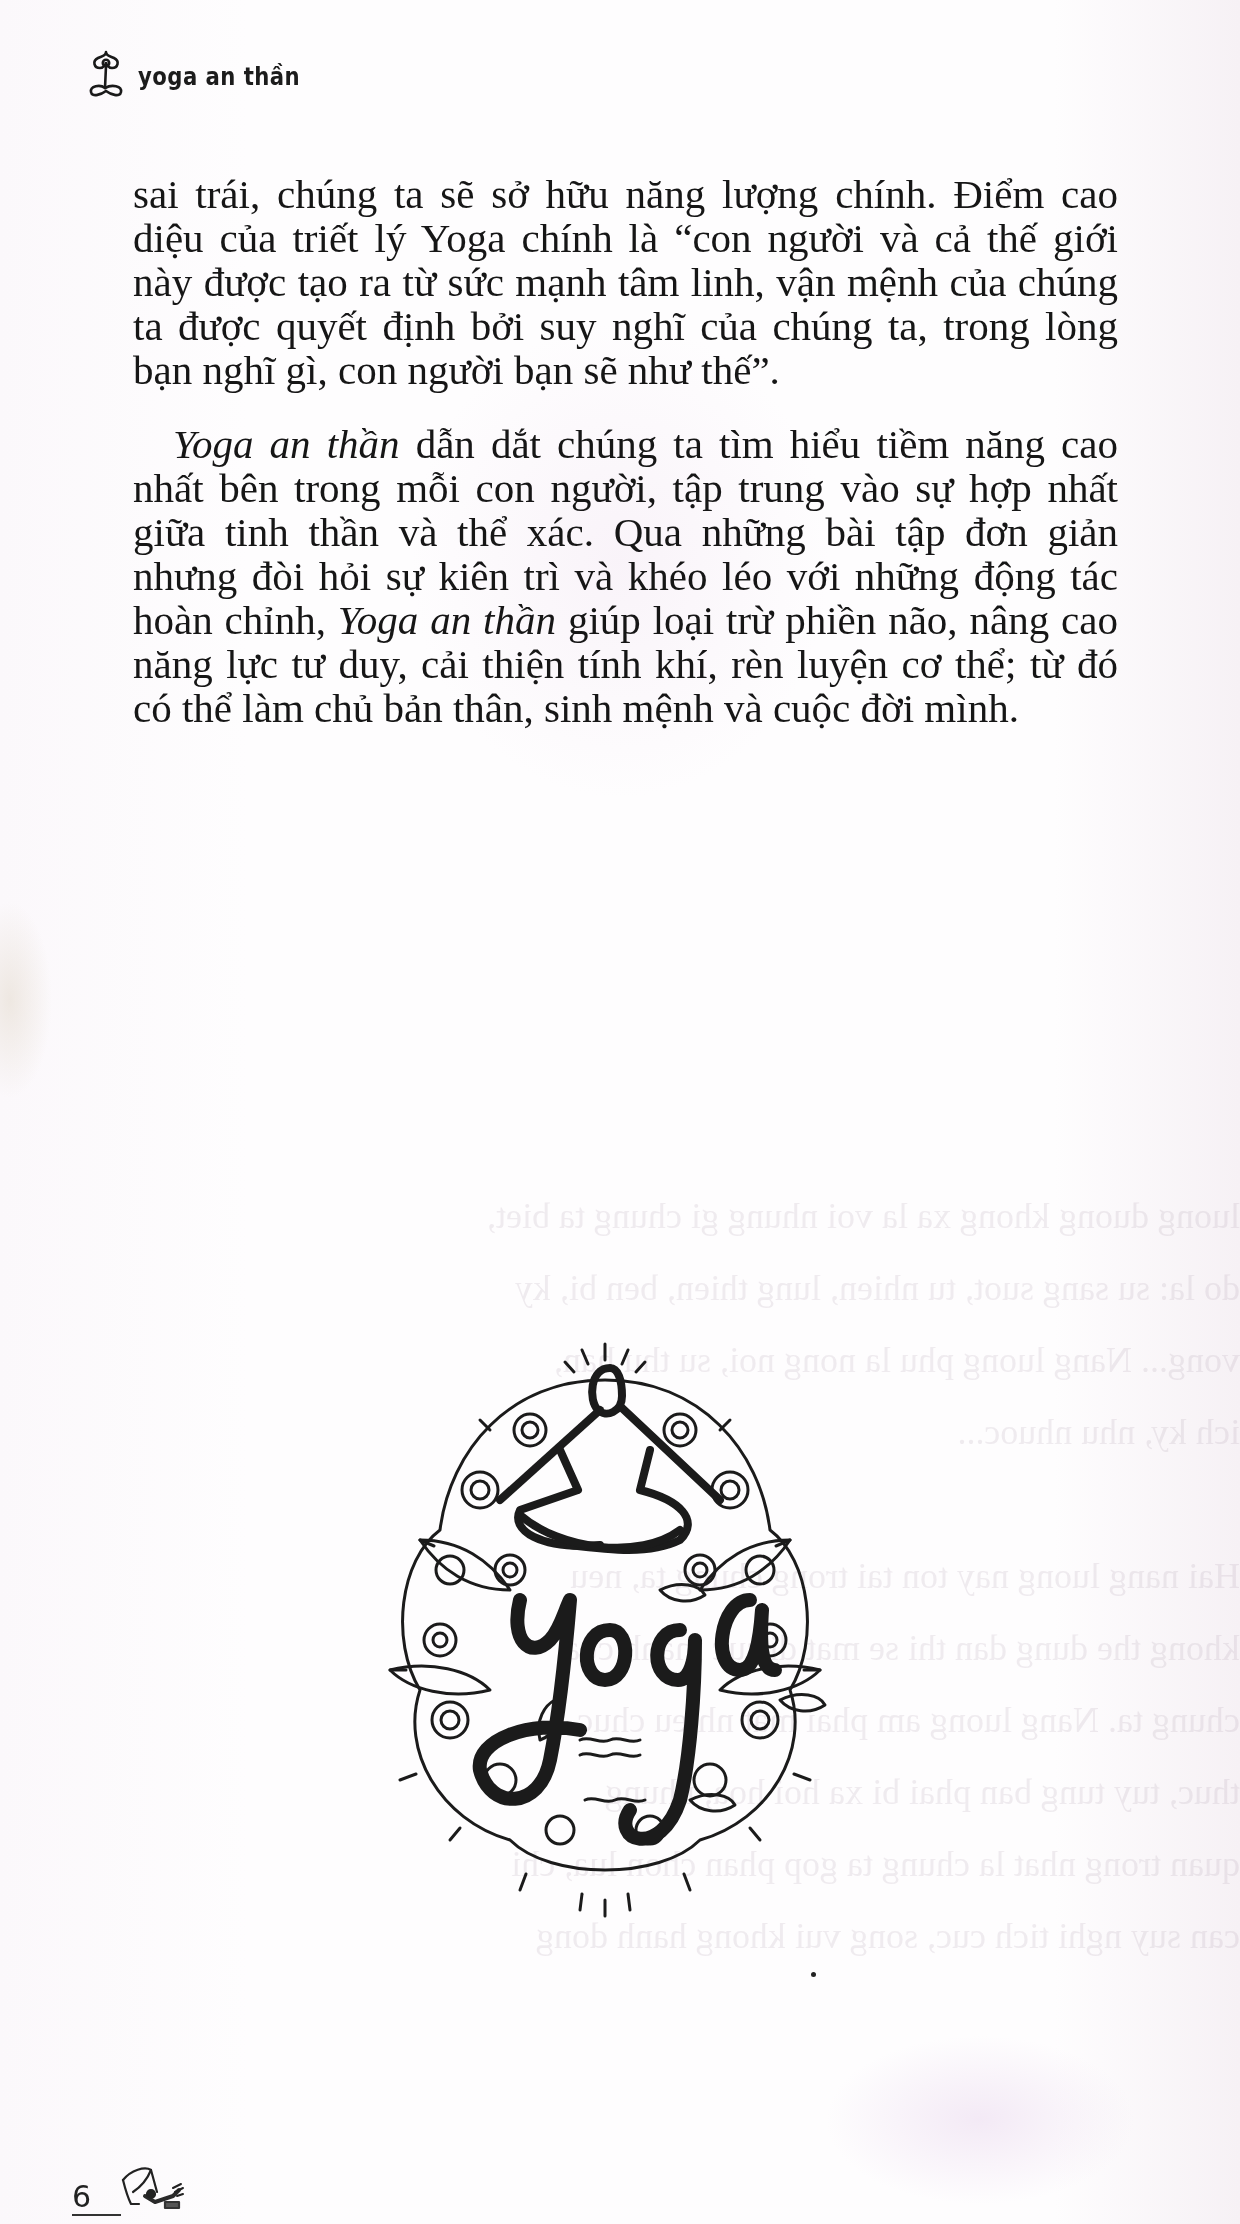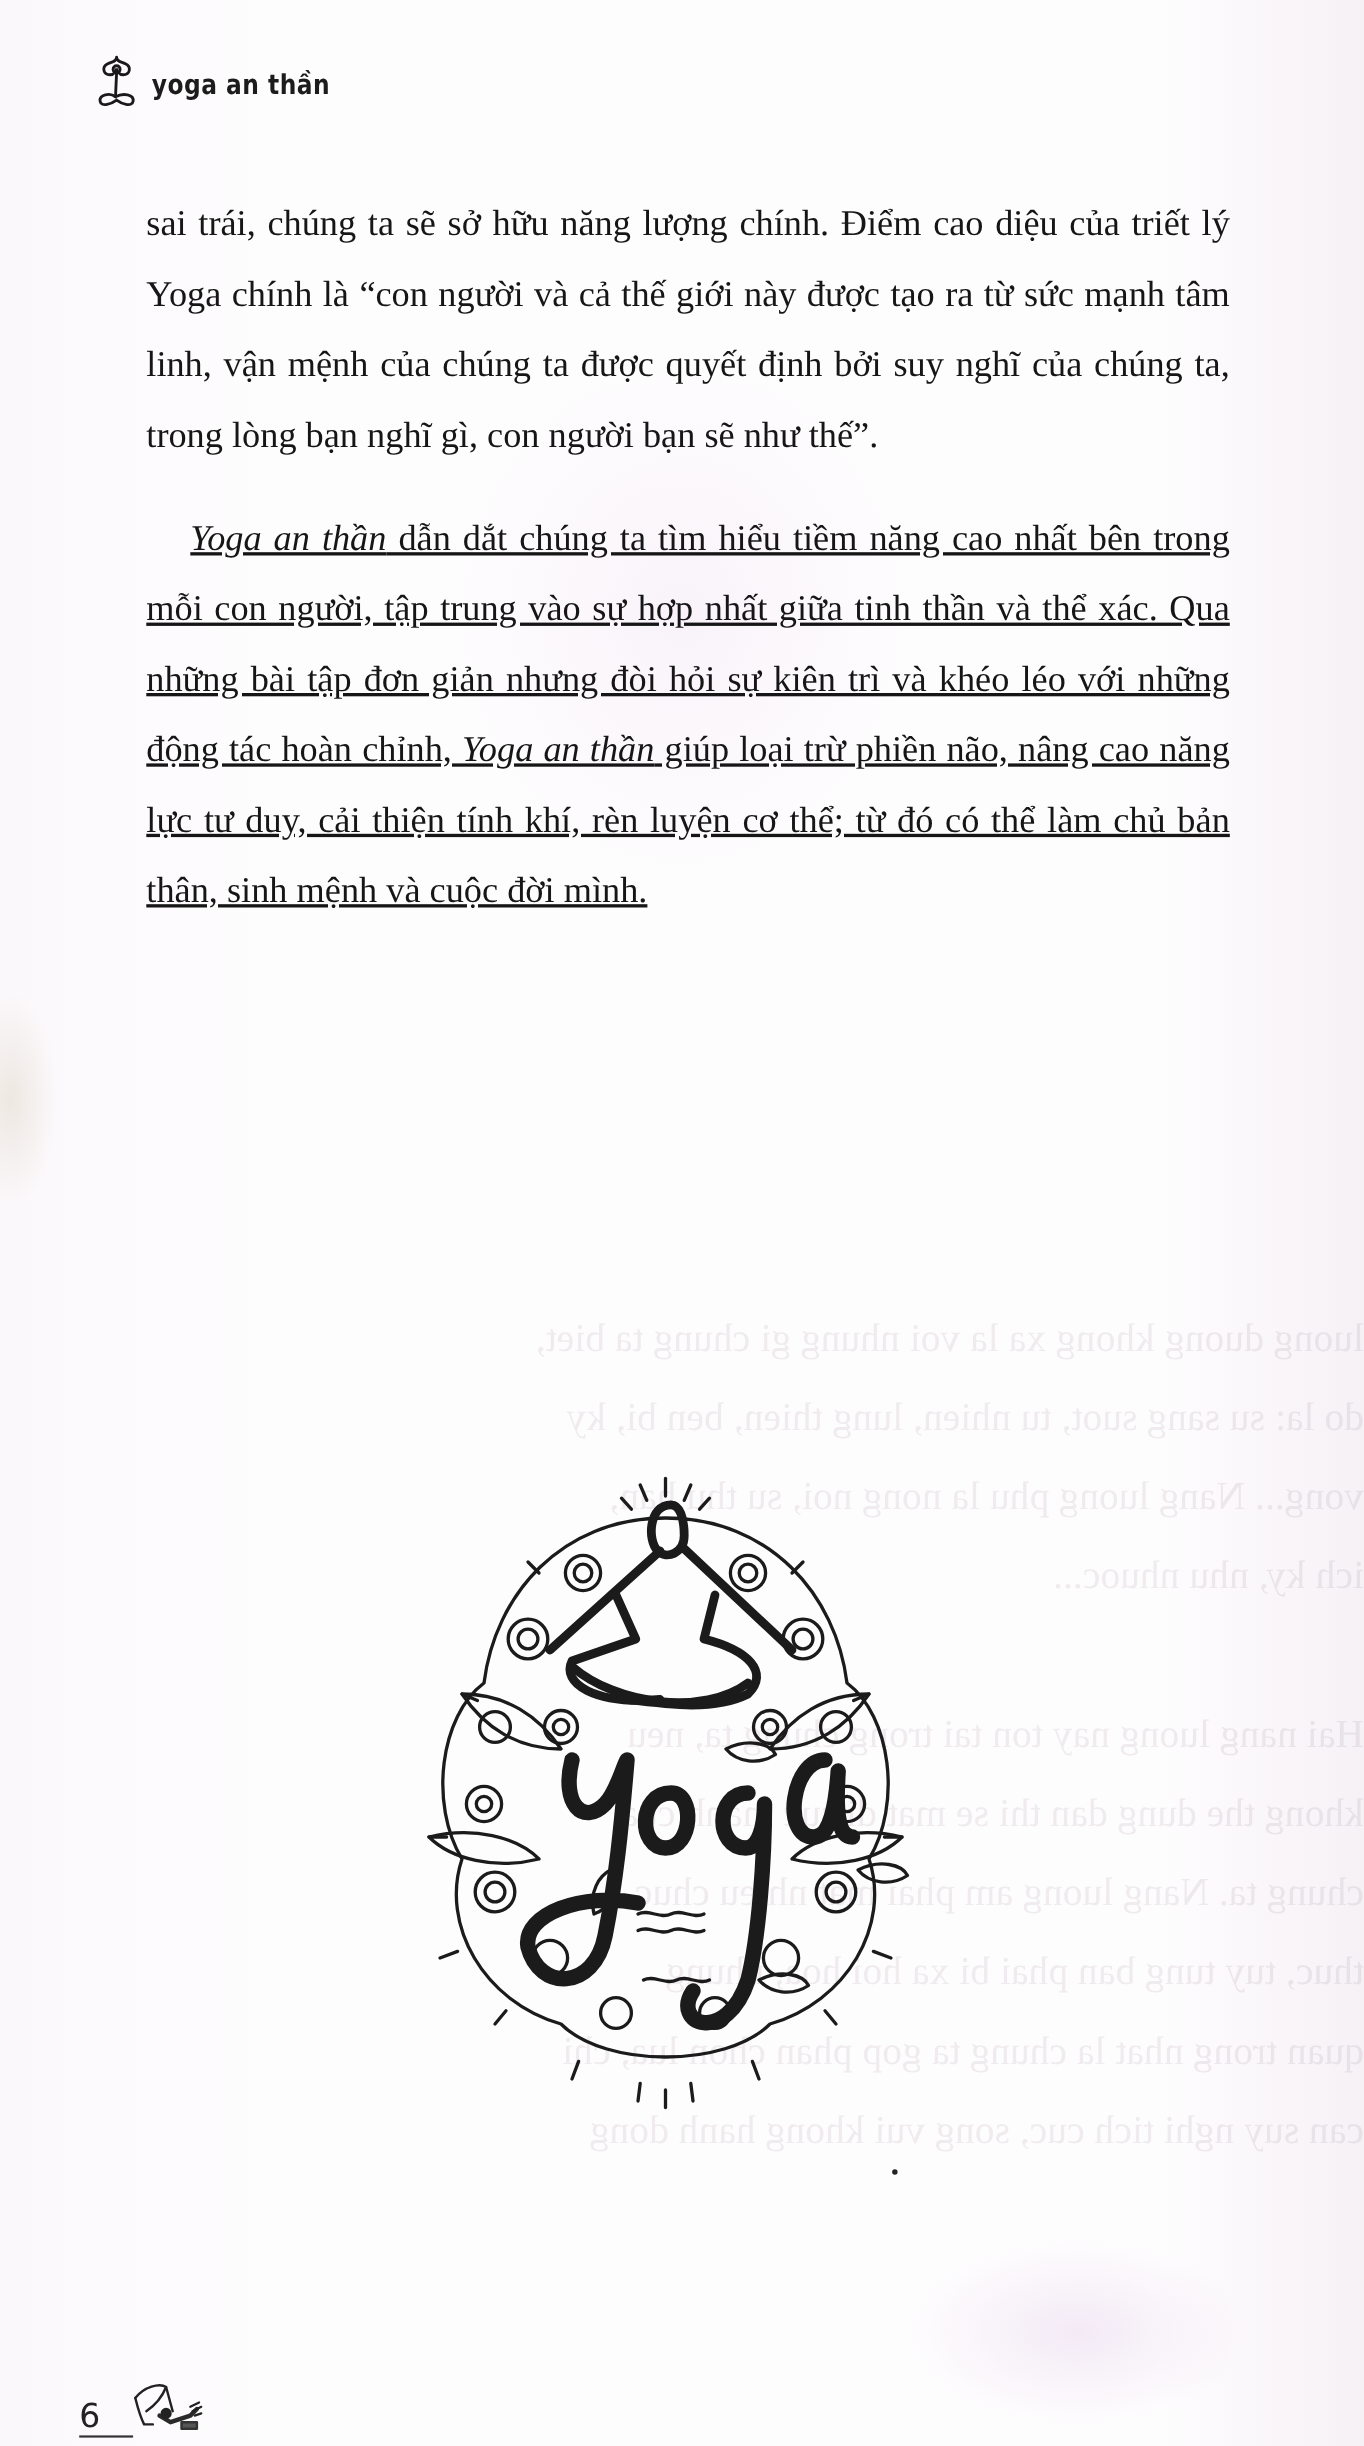--- a/index.html
+++ b/index.html
@@ -41,32 +41,31 @@
       color: #1c1c1c;
       transform: scaleX(0.85);
       transform-origin: left center;
     }
     .body-text {
       position: absolute;
       left: 133px;
       top: 172px;
       width: 985px;
       font-family: "Liberation Serif", serif;
-      font-size: 33px;
-      line-height: 64px;
+      font-size: 41px;
+      line-height: 44px;
       text-align: justify;
       color: #161616;
     }
     .body-text p {
       margin: 0;
     }
     .body-text p.para-2 {
       margin-top: 30px;
       text-indent: 40px;
-      text-decoration: underline;
     }
     .body-text em { font-style: italic; }
     .bleed {
       position: absolute;
       left: 380px;
       top: 1180px;
       width: 860px;
       font-family: "Liberation Serif", serif;
       font-size: 36px;
       line-height: 72px;

